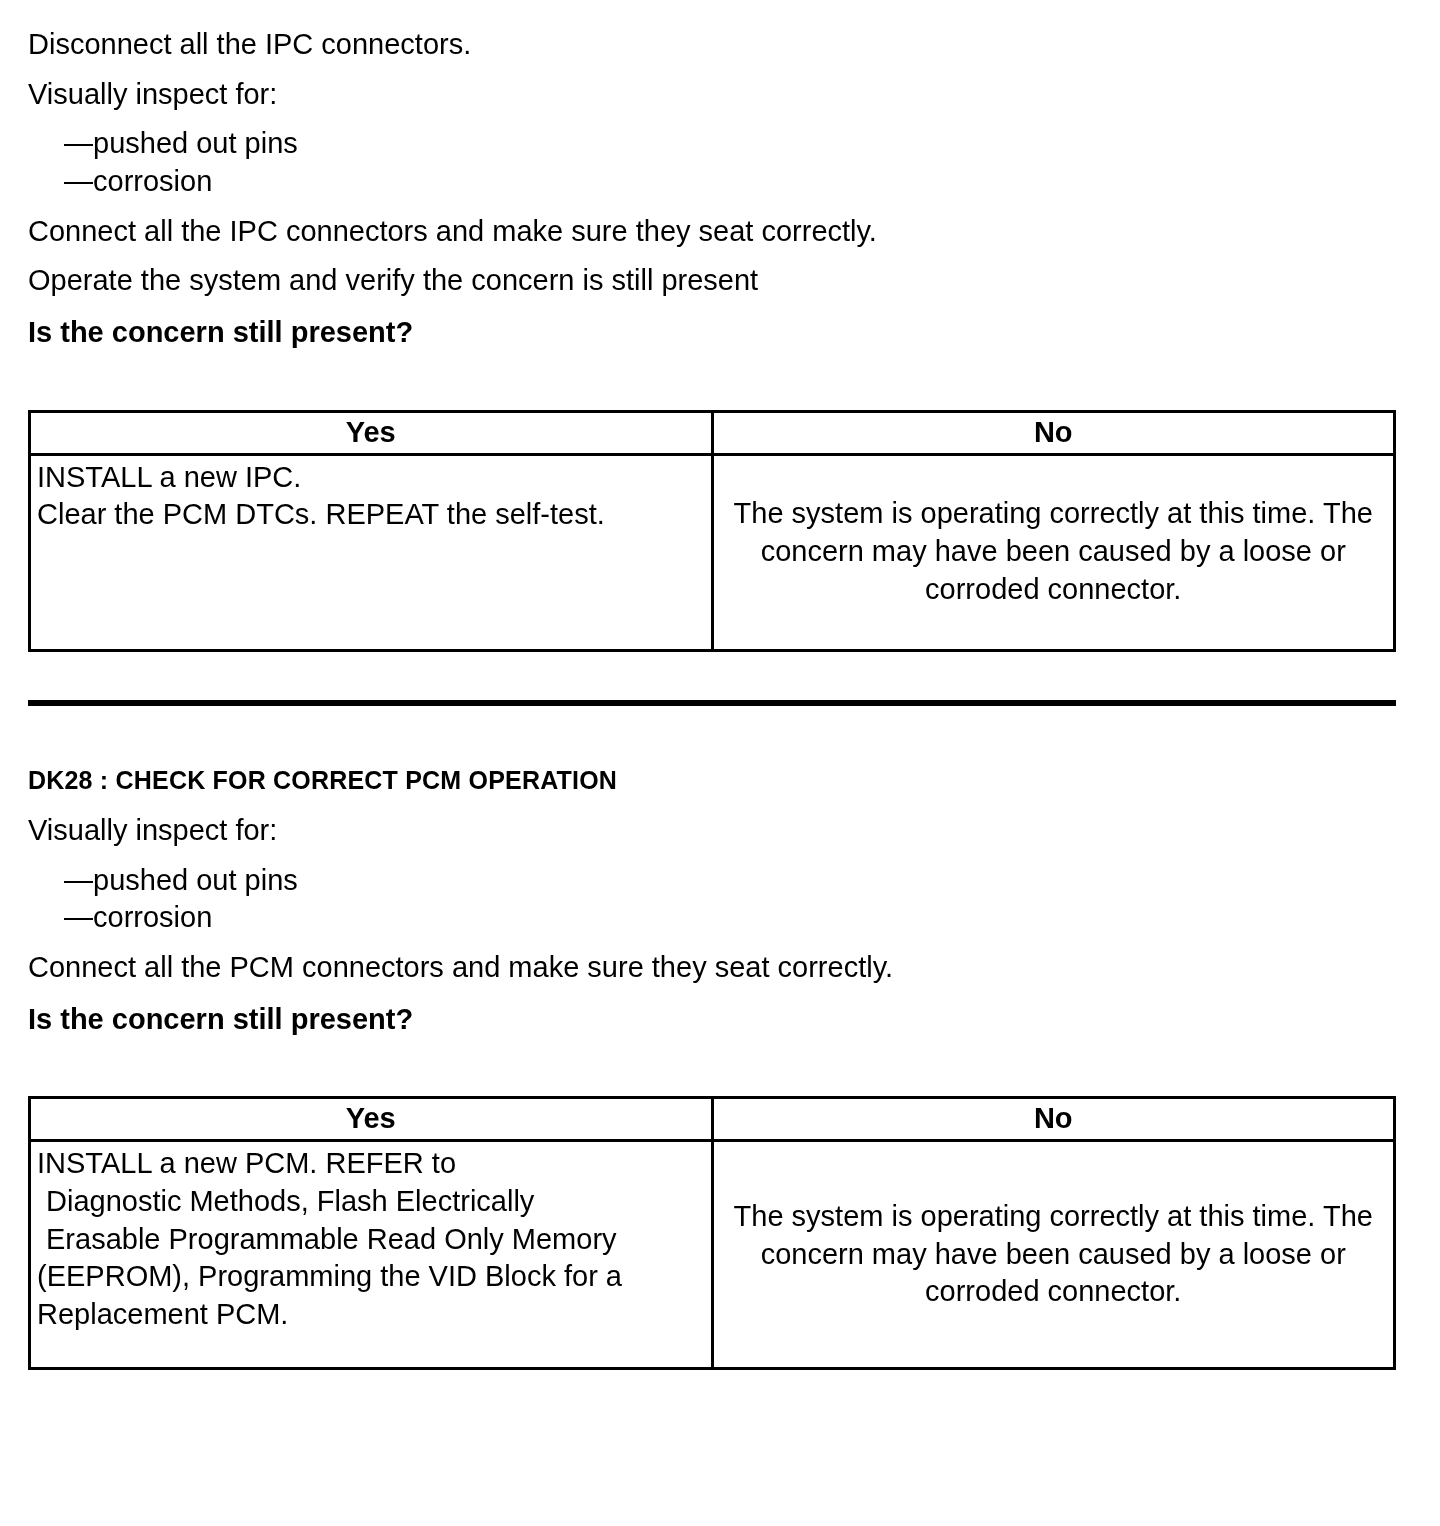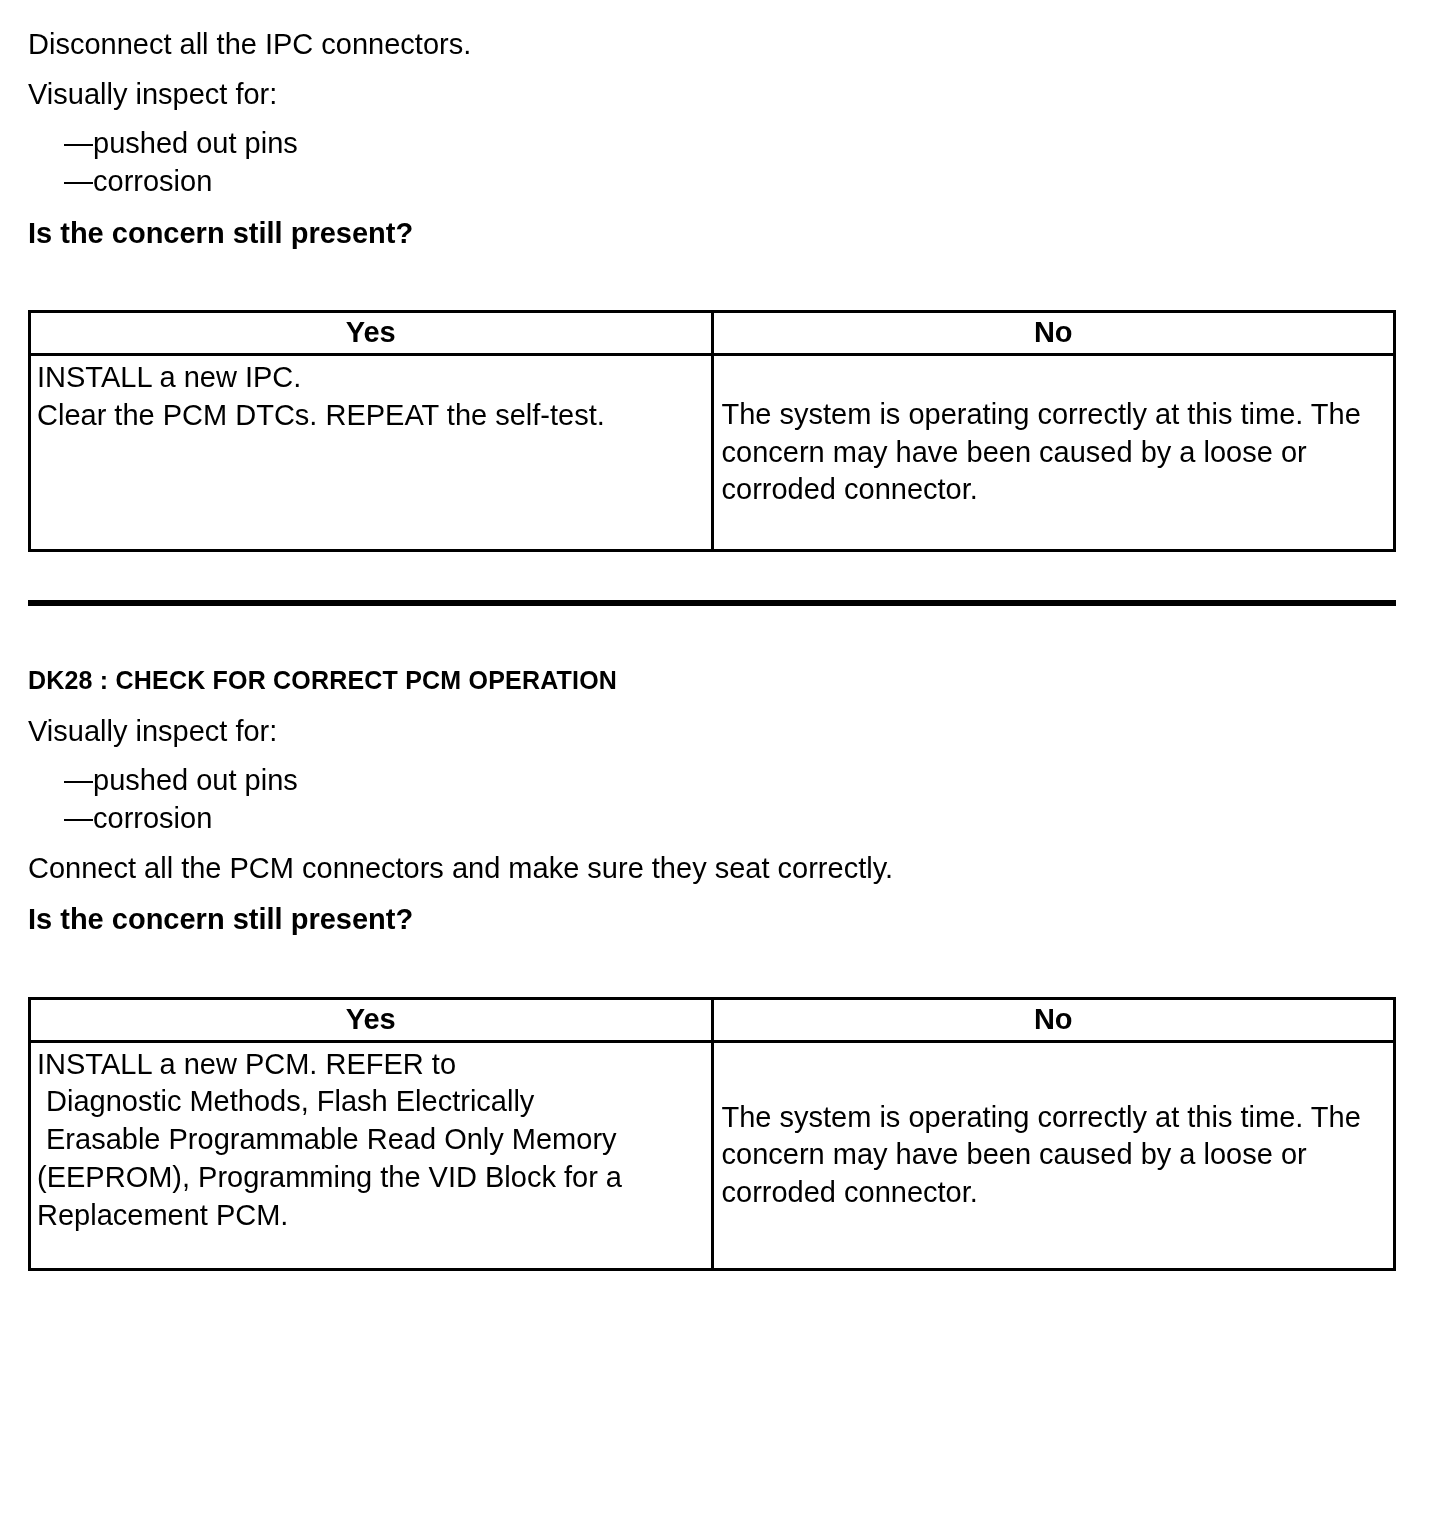--- a/index.html
+++ b/index.html
@@ -48,21 +48,21 @@
     padding: 1px 4px;
     width: 50%;
   }
   table.pp-table td.yes-cell {
     vertical-align: top;
     text-align: left;
     padding: 3px 6px;
   }
   table.pp-table td.no-cell {
     vertical-align: middle;
-    text-align: left;
+    text-align: center;
     padding: 3px 8px;
   }
   .row-dk27 td { height: 196px; }
   .row-dk28 td { height: 228px; }
   .yes-line { }
   .yes-line.slight-indent { padding-left: 9px; }
   .yes-line.centered { text-align: left; }
   .divider {
     border: 0;
     border-top: 6px solid #000000;
@@ -73,20 +73,22 @@
 <body>
 
 <div class="page">
 
   <section>
 
     <p class="para">Disconnect all the IPC connectors.</p>
     <p class="para">Visually inspect for:</p>
     <p class="para indent">—pushed out pins</p>
     <p class="para indent">—corrosion</p>
+    <p class="para">Connect all the IPC connectors and make sure they seat correctly.</p>
+    <p class="para">Operate the system and verify the concern is still present</p>
     <p class="para question">Is the concern still present?</p>
 
     <table class="pp-table">
       <thead>
         <tr>
           <th>Yes</th>
           <th>No</th>
         </tr>
       </thead>
       <tbody>

